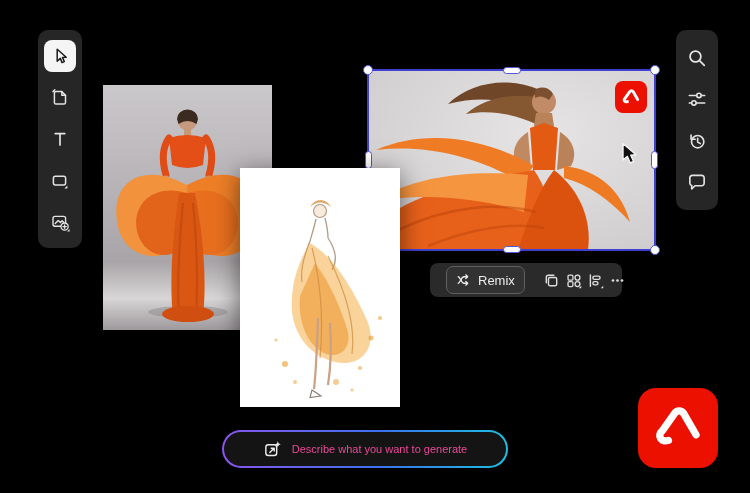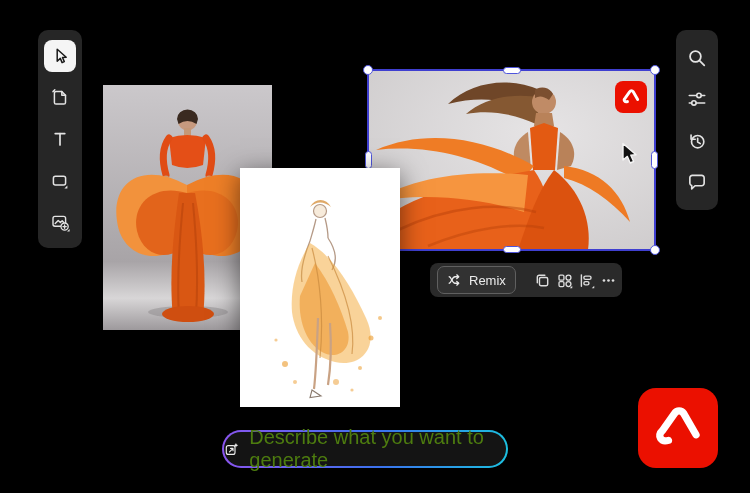--- a/index.html
+++ b/index.html
@@ -27,34 +27,34 @@
   .h{position:absolute;background:#fff;border:1.5px solid #4f55dc;box-sizing:border-box;}
   .h-c{width:10px;height:10px;border-radius:50%;}
   .h-tl{left:-6px;top:-6px;} .h-tr{right:-6px;top:-6px;}
   .h-bl{left:-6px;bottom:-6px;} .h-br{right:-6px;bottom:-6px;}
   .h-eh{width:18px;height:7px;border-radius:4px;left:50%;margin-left:-9px;}
   .h-top{top:-4px;} .h-bot{bottom:-4px;}
   .h-ev{width:7px;height:18px;border-radius:4px;top:50%;margin-top:-9px;}
   .h-left{left:-4px;} .h-right{right:-4px;}
   
   .ctxbar{position:absolute;left:430px;top:263px;width:192px;height:34px;background:#2a2a2a;
-          border-radius:8px;display:flex;align-items:center;padding:0 7px;box-sizing:border-box;
+          border-radius:8px;display:flex;align-items:center;padding:0 16px;box-sizing:border-box;
           gap:5px;z-index:30;}
   .remix{display:flex;align-items:center;gap:6px;height:26px;padding:0 9px;border:1px solid #606060;
          border-radius:7px;background:#323232;cursor:pointer;}
   .remix span{color:#ececec;font-size:13px;}
   .ctx-div{width:1px;height:18px;background:#4d4d4d;margin:0 4px;}
   .cbtn{width:24px;height:24px;display:flex;align-items:center;justify-content:center;cursor:pointer;border-radius:5px;}
   
   .genwrap{position:absolute;left:222px;top:430px;width:286px;height:38px;border-radius:20px;
            padding:2px;box-sizing:border-box;z-index:30;
            background:linear-gradient(90deg,#8a55ef 0%,#3b72ee 55%,#1cc0e0 100%);}
   .gen{width:100%;height:100%;border-radius:18px;background:#141414;display:flex;align-items:center;
        justify-content:center;gap:10px;cursor:text;}
-  .gen span{color:#4d7c0f;font-size:20px;}
+  .gen span{color:#ec4899;font-size:11px;}
   
   .xlogo{position:absolute;left:638px;top:388px;width:80px;height:80px;background:#eb1000;
          border-radius:18px;display:flex;align-items:center;justify-content:center;z-index:30;}
   .cursor{position:absolute;left:621px;top:142px;z-index:40;}
 </style>
 </head>
 <body>
 
 <div class="stage">
 

